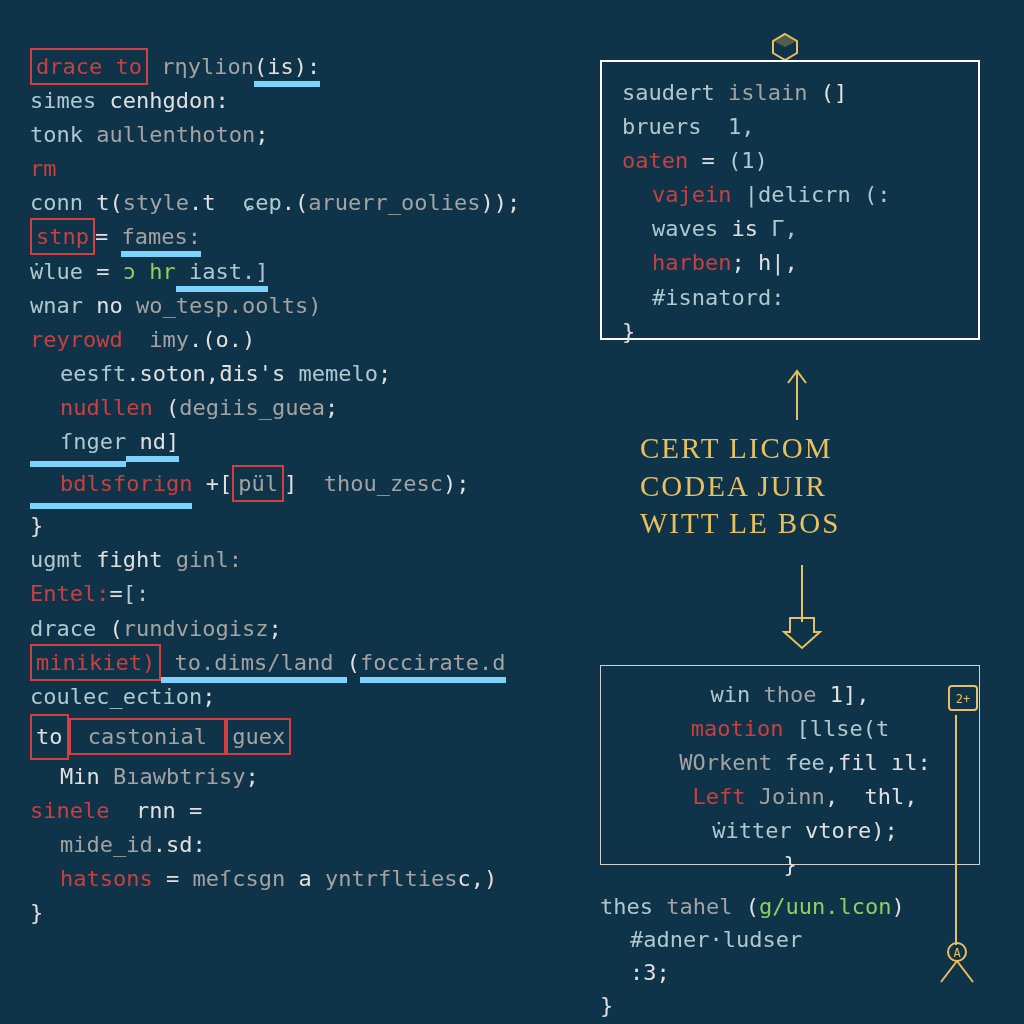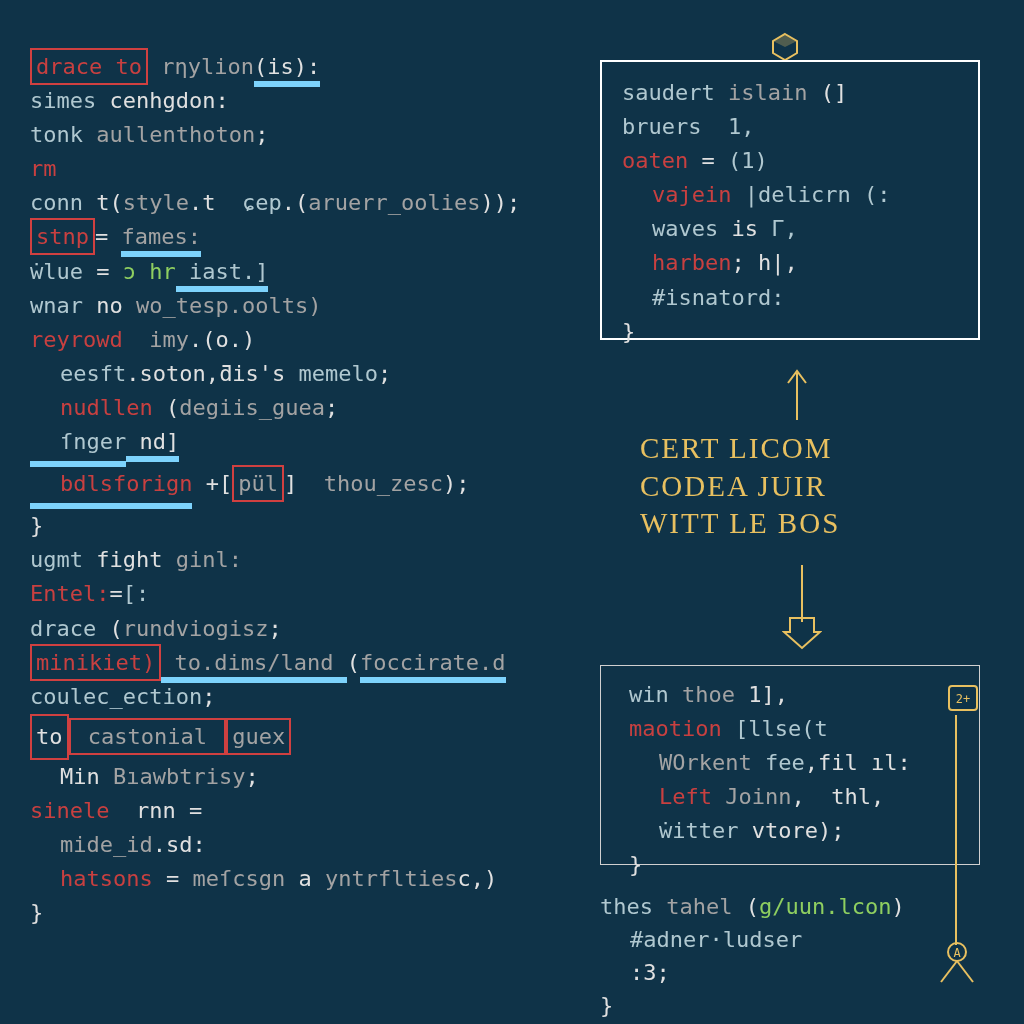--- a/index.html
+++ b/index.html
@@ -16,22 +16,23 @@
     position:absolute; left:30px; top:50px; width:540px;
     line-height:1.55;
   }
   .right-box {
     position:absolute; left:600px; top:60px; width:380px; height:280px;
     border:2px solid #ffffff; padding:14px 20px;
     line-height:1.55;
   }
   .right-box2 {
     position:absolute; left:600px; top:665px; width:380px; height:200px;
-    border:1.5px solid #d0d0d0; padding:12px 28px;
+    border:1.5px solid #d0d0d0; padding:12px 10px;
     line-height:1.55;
+    text-align:center;
   }
   .right-snippet {
     position:absolute; left:600px; top:890px; width:380px;
     line-height:1.5;
   }
   .headline {
     position:absolute; left:640px; top:430px; width:320px;
     font-family:Georgia,serif; font-size:29px; color:#e8c060;
     letter-spacing:2px; line-height:1.3; text-align:left;
   }

